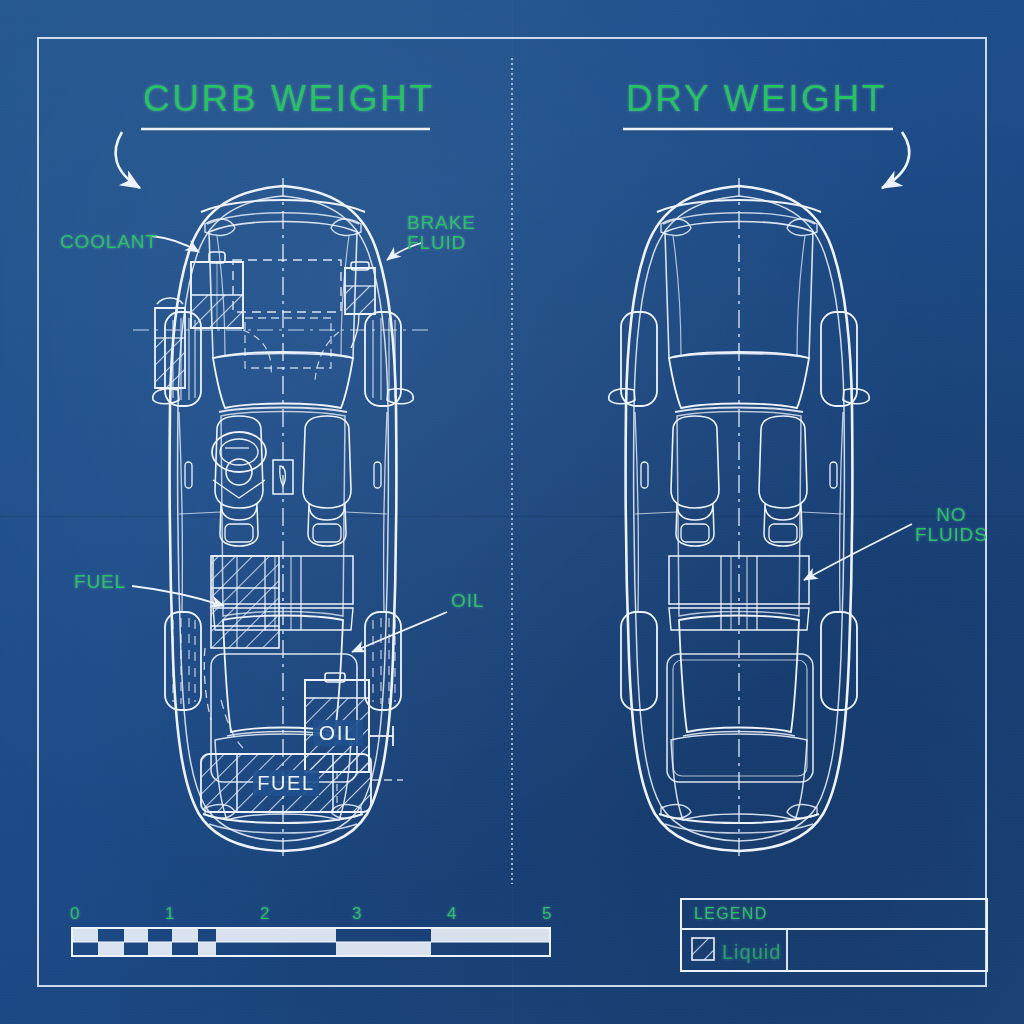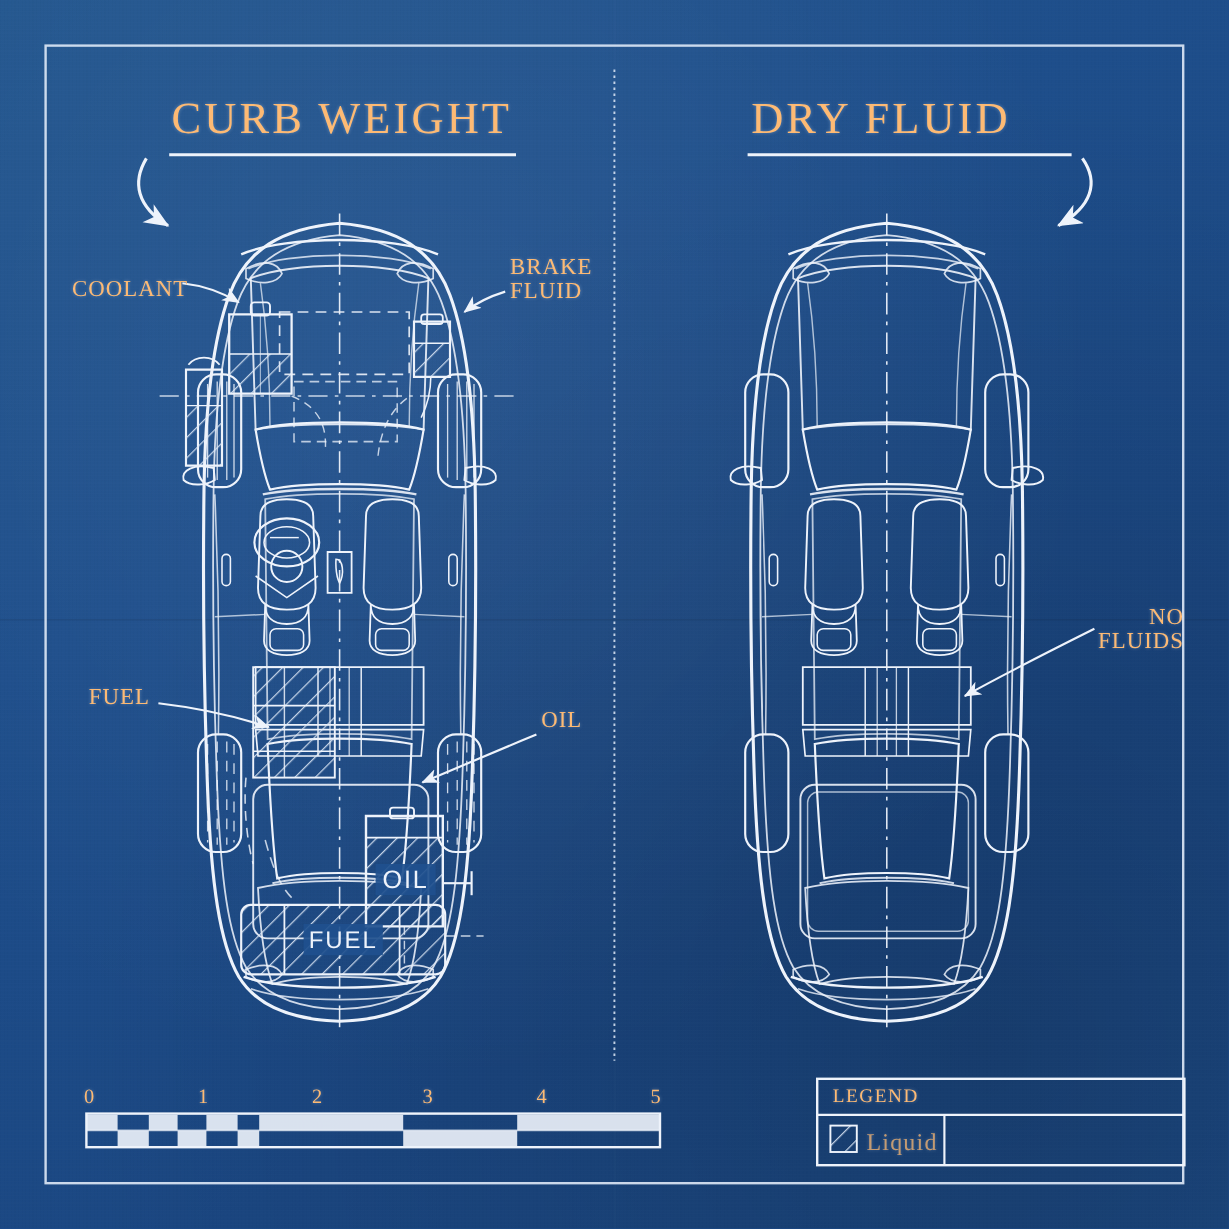--- a/index.html
+++ b/index.html
@@ -25,22 +25,22 @@
   }
   
   .crease{position:absolute;background:rgba(255,255,255,.07);}
   .crease.h{left:0;width:1024px;height:1px;}
   .crease.v{top:0;width:1px;height:1024px;}
   .crease.shadow{background:rgba(0,0,0,.10);}
 
   svg.layer{position:absolute;left:0;top:0;width:1024px;height:1024px;overflow:visible;}
 
   .lbl{
-    position:absolute;color:#fdba74;
-    font-family:Liberation Serif, serif;
+    position:absolute;color:#22c55e;
+    font-family:Liberation Sans, sans-serif;
     letter-spacing:.06em;
     text-shadow:0 0 3px rgba(220,235,255,.35);
     white-space:pre-line;
     user-select:none;
   }
   .title{
     font-size:37px;letter-spacing:.07em;font-weight:400;
   }
   .calloutlbl{font-size:19px;line-height:1.05;letter-spacing:.045em;}
   .scalenum{font-size:17px;letter-spacing:.02em;}
@@ -334,28 +334,28 @@
   <g>
     <rect x="681" y="899" width="306" height="72" fill="none" stroke="#eef3fb" stroke-width="2"></rect>
     <line x1="681" y1="929" x2="987" y2="929" stroke="#eef3fb" stroke-width="1.8"></line>
     <line x1="787" y1="929" x2="787" y2="971" stroke="#eef3fb" stroke-width="1.8"></line>
     <rect x="692" y="938" width="22" height="22" fill="url(#hatch)" opacity=".9"></rect>
     <rect x="692" y="938" width="22" height="22" fill="none" stroke="#eef3fb" stroke-width="1.6"></rect>
   </g>
 </svg>
 
 <div class="lbl title" style="left:143px;top:78px;">CURB WEIGHT</div>
-<div class="lbl title" style="left:626px;top:78px;">DRY FLUID</div>
+<div class="lbl title" style="left:626px;top:78px;">DRY WEIGHT</div>
 
 <div class="lbl calloutlbl" style="left:60px;top:232px;">COOLANT</div>
-<div class="lbl calloutlbl" style="left:425px;top:213px;">BRAKE
+<div class="lbl calloutlbl" style="left:407px;top:213px;">BRAKE
 FLUID</div>
 <div class="lbl calloutlbl" style="left:74px;top:572px;">FUEL</div>
 <div class="lbl calloutlbl" style="left:451px;top:591px;">OIL</div>
-<div class="lbl calloutlbl" style="left:915px;top:505px;text-align:right;">NO
+<div class="lbl calloutlbl" style="left:915px;top:505px;text-align:center;">NO
 FLUIDS</div>
 
 <div class="lbl scalenum" style="left:70px;top:904px;">0</div>
 <div class="lbl scalenum" style="left:165px;top:904px;">1</div>
 <div class="lbl scalenum" style="left:260px;top:904px;">2</div>
 <div class="lbl scalenum" style="left:352px;top:904px;">3</div>
 <div class="lbl scalenum" style="left:447px;top:904px;">4</div>
 <div class="lbl scalenum" style="left:542px;top:904px;">5</div>
 
 <div class="lbl legend-title" style="left:694px;top:905px;">LEGEND</div>

